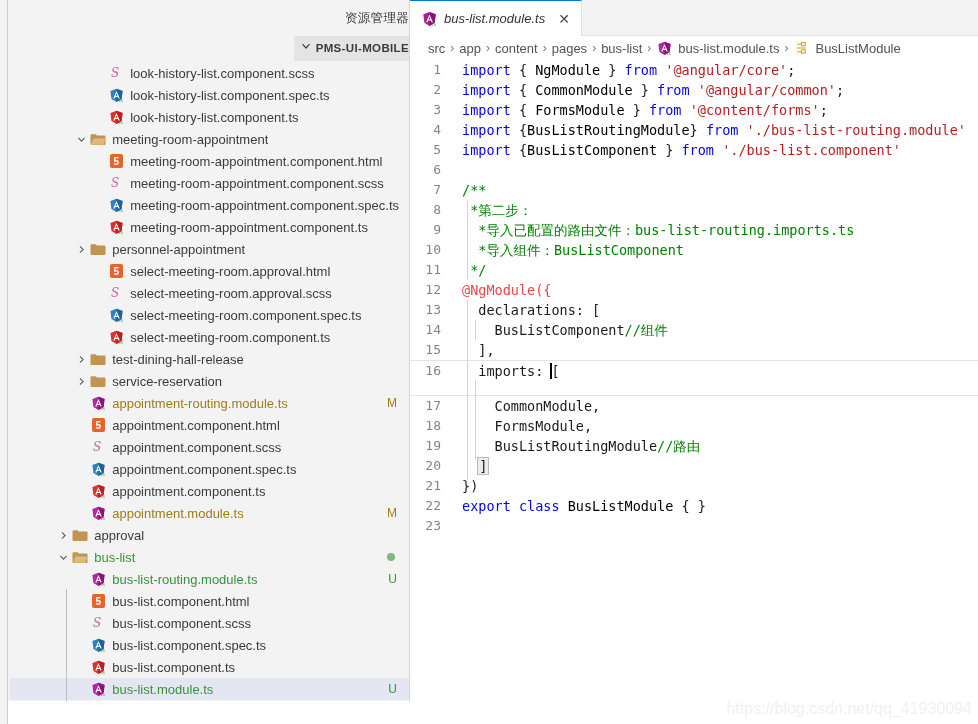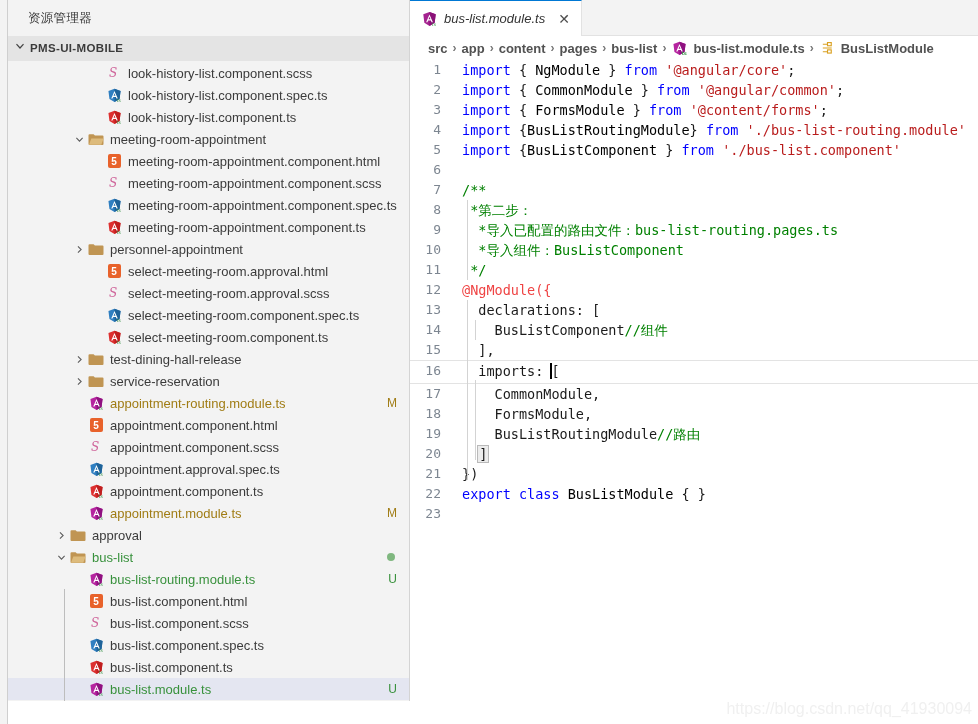--- a/index.html
+++ b/index.html
@@ -30,20 +30,21 @@
   .sidebar {
     width: 402px;
     flex: 0 0 402px;
     height: 701px;
     background: #f3f3f3;
     border-right: 1px solid #d4d4d4;
     position: relative;
     overflow: hidden;
     display: flex;
     flex-direction: column;
+    align-items: flex-end;
   }
   .sidebar-title {
     height: 36px;
     line-height: 36px;
     padding-left: 20px;
     font-size: 12.5px;
     color: #3b3b3b;
     letter-spacing: .3px;
     flex: 0 0 36px;
   }
@@ -183,21 +184,20 @@
   .breadcrumb {
     height: 24px;
     flex: 0 0 24px;
     display: flex;
     align-items: center;
     padding-left: 18px;
     font-size: 13px;
     color: #525252;
     gap: 5px;
     background: #ffffff;
-    font-weight: bold;
   }
   .bc-item { display: flex; align-items: center; gap: 5px; }
   .bc-sep { color: #777; font-size: 12px; }
 
   .code-area {
     flex: 1 1 auto;
     position: relative;
     overflow: hidden;
     font-family: "DejaVu Sans Mono", monospace;
     font-size: 13.5px;
@@ -205,21 +205,21 @@
   .code-line {
     height: 20px;
     line-height: 20px;
     display: flex;
     white-space: pre;
     position: relative;
   }
   .code-line.current {
     border-top: 1px solid #e3e3e3;
     border-bottom: 1px solid #e3e3e3;
-    height: 24px;
+    height: 36px;
   }
   .gutter {
     width: 42px;
     flex: 0 0 42px;
     text-align: right;
     padding-right: 11px;
     color: #7d8691;
     font-size: 13px;
     user-select: none;
   }
@@ -503,21 +503,21 @@
           <span class="indent" style="width: 64px;"></span>
           <span class="twisty"></span>
           <span class="icon">
             <svg width="15" height="15" viewBox="0 0 16 16" class="ng-shield">
               <path d="M8 0.8 L14.5 3.1 L13.4 11.8 L8 15 L2.6 11.8 L1.5 3.1 Z" fill="#2f7fc1"></path>
               <path d="M8 0.8 L14.5 3.1 L13.4 11.8 L8 15 Z" fill="#1f6399"></path>
               <path d="M8 3.2 L11.5 11.2 L10.1 11.2 L9.45 9.5 L6.55 9.5 L5.9 11.2 L4.5 11.2 Z M8 5.7 L7 8.3 L9 8.3 Z" fill="#ffffff"></path>
               <text x="10.3" y="15" font-size="5" fill="#2f8f3f" font-family="DejaVu Sans, sans-serif">ts</text>
             </svg>
           </span>
-          <span class="label">appointment.approval.spec.ts</span>
+          <span class="label">appointment.component.spec.ts</span>
         </div>
         <div class="row">
           <span class="indent" style="width: 64px;"></span>
           <span class="twisty"></span>
           <span class="icon">
             <svg width="15" height="15" viewBox="0 0 16 16" class="ng-shield">
               <path d="M8 0.8 L14.5 3.1 L13.4 11.8 L8 15 L2.6 11.8 L1.5 3.1 Z" fill="#dd3030"></path>
               <path d="M8 0.8 L14.5 3.1 L13.4 11.8 L8 15 Z" fill="#c01f1f"></path>
               <path d="M8 3.2 L11.5 11.2 L10.1 11.2 L9.45 9.5 L6.55 9.5 L5.9 11.2 L4.5 11.2 Z M8 5.7 L7 8.3 L9 8.3 Z" fill="#ffffff"></path>
               <text x="10.3" y="15" font-size="5" fill="#2f8f3f" font-family="DejaVu Sans, sans-serif">ts</text>
@@ -711,21 +711,21 @@
     <div class="code-area">
       <div id="code" style="position: relative;">
           <div class="code-line"><span class="gutter">1</span><span class="code-text"><span class="kw">import</span><span class="punc"> { </span><span class="ident">NgModule</span><span class="punc"> } </span><span class="kw">from</span><span class="punc"> </span><span class="str">'@angular/core'</span><span class="punc">;</span></span></div>
           <div class="code-line"><span class="gutter">2</span><span class="code-text"><span class="kw">import</span><span class="punc"> { </span><span class="ident">CommonModule</span><span class="punc"> } </span><span class="kw">from</span><span class="punc"> </span><span class="str">'@angular/common'</span><span class="punc">;</span></span></div>
           <div class="code-line"><span class="gutter">3</span><span class="code-text"><span class="kw">import</span><span class="punc"> { </span><span class="ident">FormsModule</span><span class="punc"> } </span><span class="kw">from</span><span class="punc"> </span><span class="str">'@content/forms'</span><span class="punc">;</span></span></div>
           <div class="code-line"><span class="gutter">4</span><span class="code-text"><span class="kw">import</span><span class="punc"> {</span><span class="ident">BusListRoutingModule</span><span class="punc">} </span><span class="kw">from</span><span class="punc"> </span><span class="str">'./bus-list-routing.module'</span></span></div>
           <div class="code-line"><span class="gutter">5</span><span class="code-text"><span class="kw">import</span><span class="punc"> {</span><span class="ident">BusListComponent</span><span class="punc"> } </span><span class="kw">from</span><span class="punc"> </span><span class="str">'./bus-list.component'</span></span></div>
           <div class="code-line"><span class="gutter">6</span><span class="code-text"></span></div>
           <div class="code-line"><span class="gutter">7</span><span class="code-text"><span class="cmt">/**</span></span></div>
           <div class="code-line"><span class="gutter">8</span><span class="code-text"><span class="cmt"> *第二步：</span></span></div>
-          <div class="code-line"><span class="gutter">9</span><span class="code-text"><span class="cmt">  *导入已配置的路由文件：bus-list-routing.pages.ts</span></span></div>
+          <div class="code-line"><span class="gutter">9</span><span class="code-text"><span class="cmt">  *导入已配置的路由文件：bus-list-routing.imports.ts</span></span></div>
           <div class="code-line"><span class="gutter">10</span><span class="code-text"><span class="cmt">  *导入组件：BusListComponent</span></span></div>
           <div class="code-line"><span class="gutter">11</span><span class="code-text"><span class="cmt"> */</span></span></div>
           <div class="code-line"><span class="gutter">12</span><span class="code-text"><span class="deco">@NgModule({</span></span></div>
           <div class="code-line"><span class="gutter">13</span><span class="code-text"><span class="plain">  declarations: [</span></span></div>
           <div class="code-line"><span class="gutter">14</span><span class="code-text"><span class="plain">    BusListComponent</span><span class="cmt">//组件</span></span></div>
           <div class="code-line"><span class="gutter">15</span><span class="code-text"><span class="plain">  ],</span></span></div>
           <div class="code-line current"><span class="gutter">16</span><span class="code-text"><span class="plain">  imports: </span><span class="plain"><span class="cursor"></span>[</span></span></div>
           <div class="code-line"><span class="gutter">17</span><span class="code-text"><span class="plain">    CommonModule,</span></span></div>
           <div class="code-line"><span class="gutter">18</span><span class="code-text"><span class="plain">    FormsModule,</span></span></div>
           <div class="code-line"><span class="gutter">19</span><span class="code-text"><span class="plain">    BusListRoutingModule</span><span class="cmt">//路由</span></span></div>

